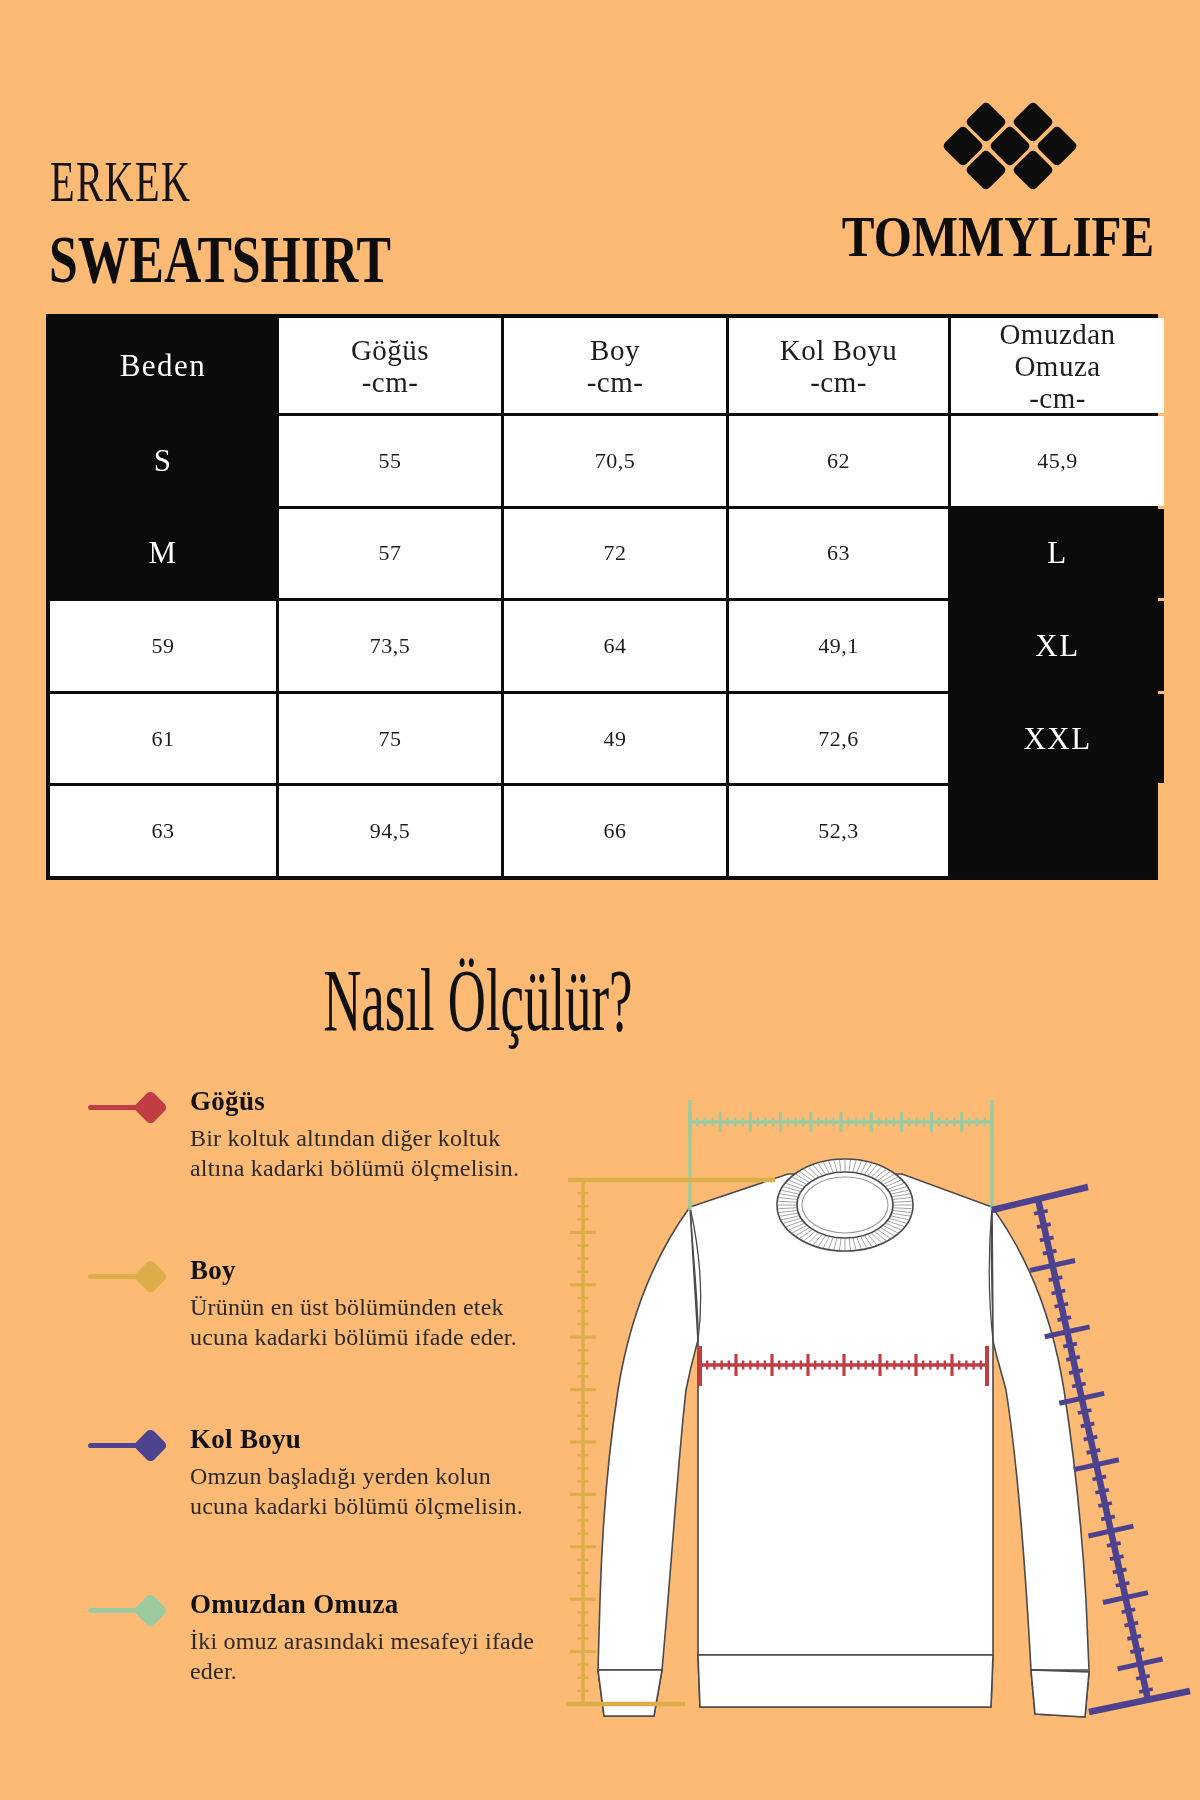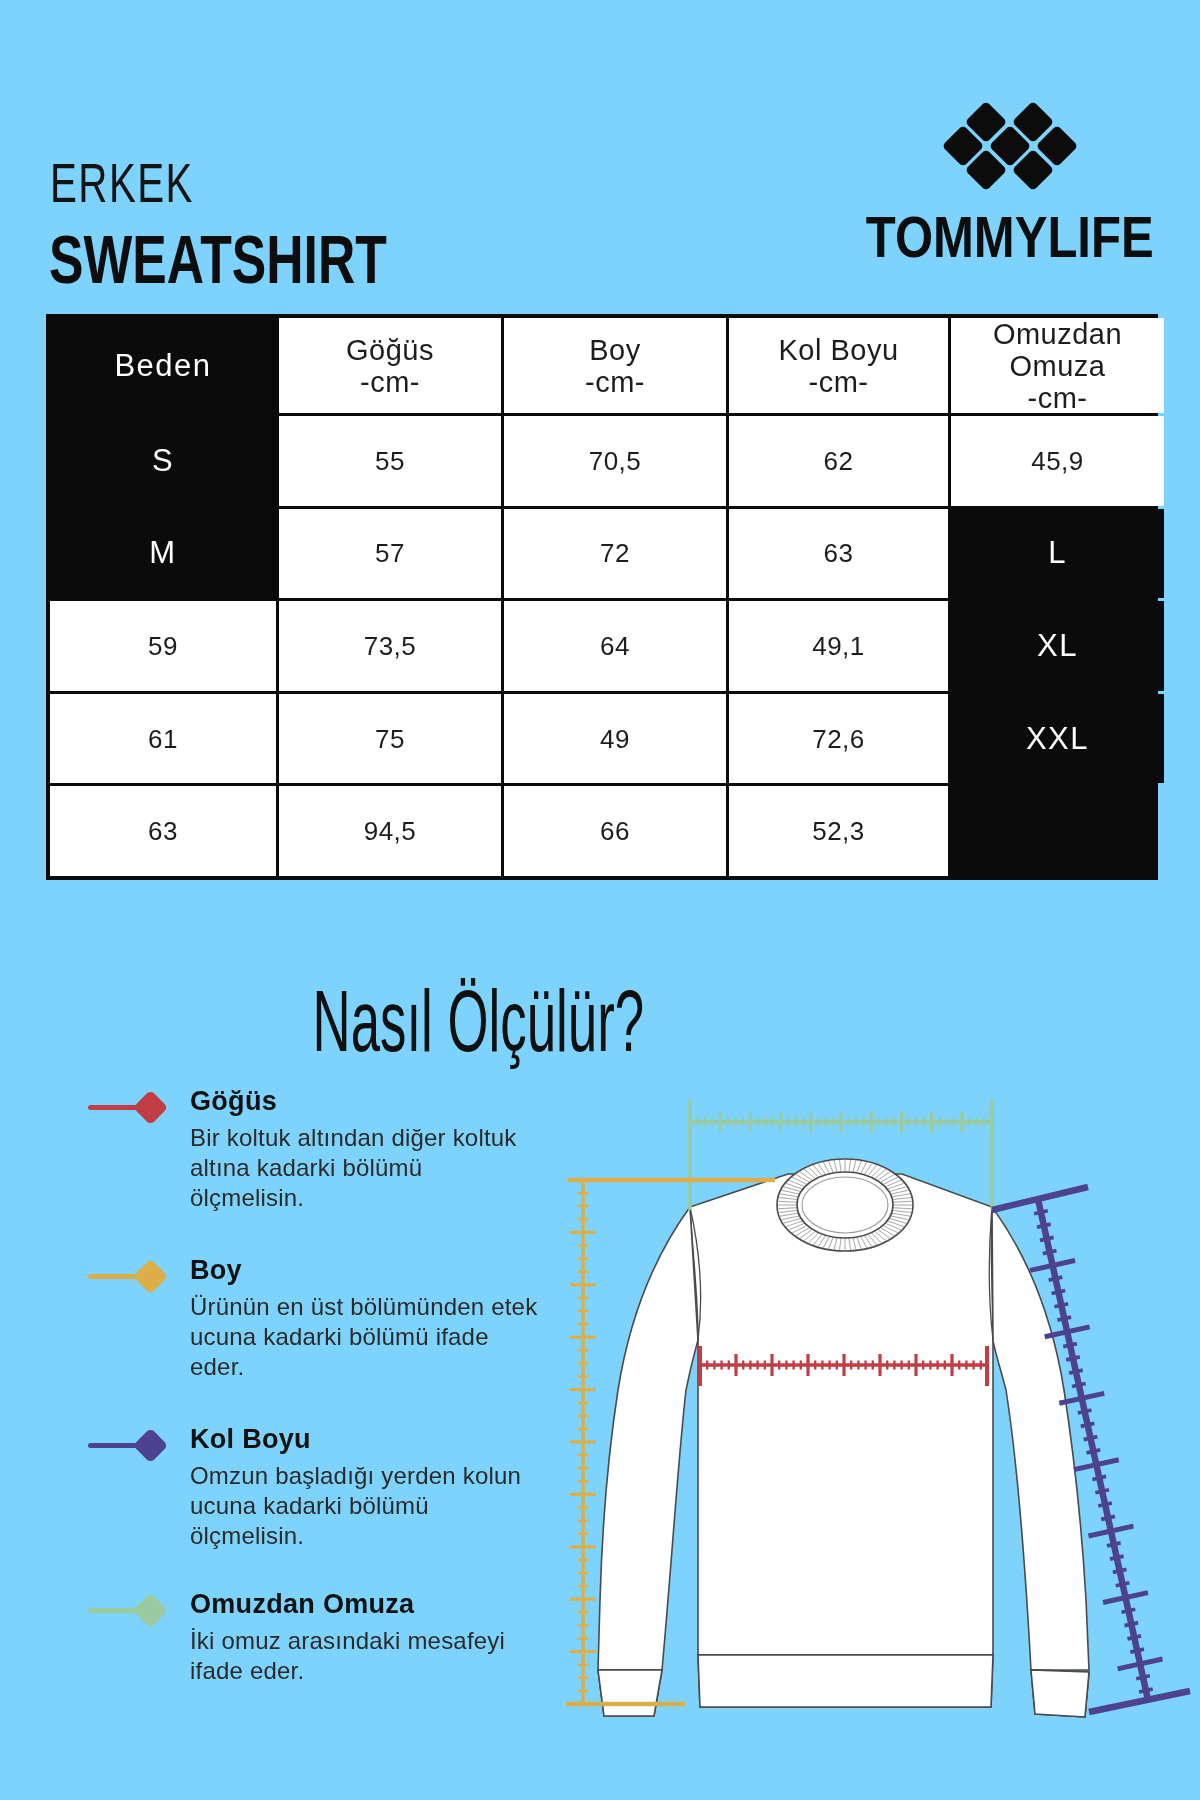--- a/index.html
+++ b/index.html
@@ -1,45 +1,45 @@
 <!DOCTYPE html>
 <html style="--c-chest: #c13d43; --c-length: #dcae4a; --c-sleeve: #4c428f; --c-shoulder: #9bca9e;"><head>
 <meta charset="utf-8">
 <style>
   :root{
     --c-chest:#c13d43; --c-length:#dcae4a; --c-sleeve:#4c428f; --c-shoulder:#9bca9e;
     --ink:#0b0b0b; --soft:#2a2a2a;
   }
   html,body{margin:0;padding:0;background:#ffffff;}
-  #canvas{position:relative;width:1200px;height:1800px;background:#7dd3fc;overflow:hidden;
-          font-family:Liberation Sans, sans-serif;color:var(--ink);}
+  #canvas{position:relative;width:1200px;height:1800px;background:#fdba74;overflow:hidden;
+          font-family:Liberation Serif, serif;color:var(--ink);}
 
   
   .cat{position:absolute;left:50px;top:150px;font-size:56px;font-weight:400;color:#141414;
        transform:scaleX(.72);transform-origin:0 0;letter-spacing:2px;white-space:nowrap;}
   .prod{position:absolute;left:49px;top:220px;font-size:68px;font-weight:700;color:#0d0d0d;
         transform:scaleX(.76);transform-origin:0 0;letter-spacing:0px;white-space:nowrap;}
   .logo{position:absolute;left:936px;top:94px;width:150px;height:100px;}
   .brand{position:absolute;right:46px;top:204px;font-size:57px;font-weight:700;color:#0d0d0d;
          transform:scaleX(.86);transform-origin:100% 0;letter-spacing:0;white-space:nowrap;}
 
   
   .table{position:absolute;left:46px;top:314px;width:1112px;height:566px;
          background:#0b0b0b;display:grid;padding:4px;gap:3px;box-sizing:border-box;
          grid-template-columns:226px 222px 222px 219px 213px;
          grid-template-rows:95px repeat(5,1fr);}
   .cell{background:#ffffff;display:flex;flex-direction:column;align-items:center;justify-content:center;
         font-size:29px;color:#1d1d1d;letter-spacing:.5px;line-height:32px;text-align:center;}
   .cell.dark{background:#0b0b0b;color:#ffffff;}
   .cell .unit{font-size:29px;}
-  .cell.num{font-size:26px;}
+  .cell.num{font-size:22px;}
   .cell.size{font-size:31px;letter-spacing:1.5px;text-align:center;}
 
   
-  .howto{position:absolute;left:0;top:950px;width:956px;text-align:center;margin-top:20px;}
+  .howto{position:absolute;left:0;top:950px;width:956px;text-align:center;}
   .howto span{display:inline-block;font-size:88px;font-weight:400;color:#101010;
               transform:scaleX(.60);transform-origin:50% 0;white-space:nowrap;}
 
   .legend-item{position:absolute;left:0;width:560px;height:160px;}
   .lg-line{position:absolute;left:88px;top:19px;width:56px;height:5px;border-radius:3px;}
   .lg-diamond{position:absolute;left:138px;top:9px;width:25px;height:25px;border-radius:5px;
               transform:rotate(45deg);}
   .lg-title{position:absolute;left:190px;top:0;font-size:27px;font-weight:700;color:#111;letter-spacing:.3px;}
   .lg-desc{position:absolute;left:190px;top:37px;width:352px;font-size:24px;line-height:30px;
            color:var(--soft);letter-spacing:.2px;}

